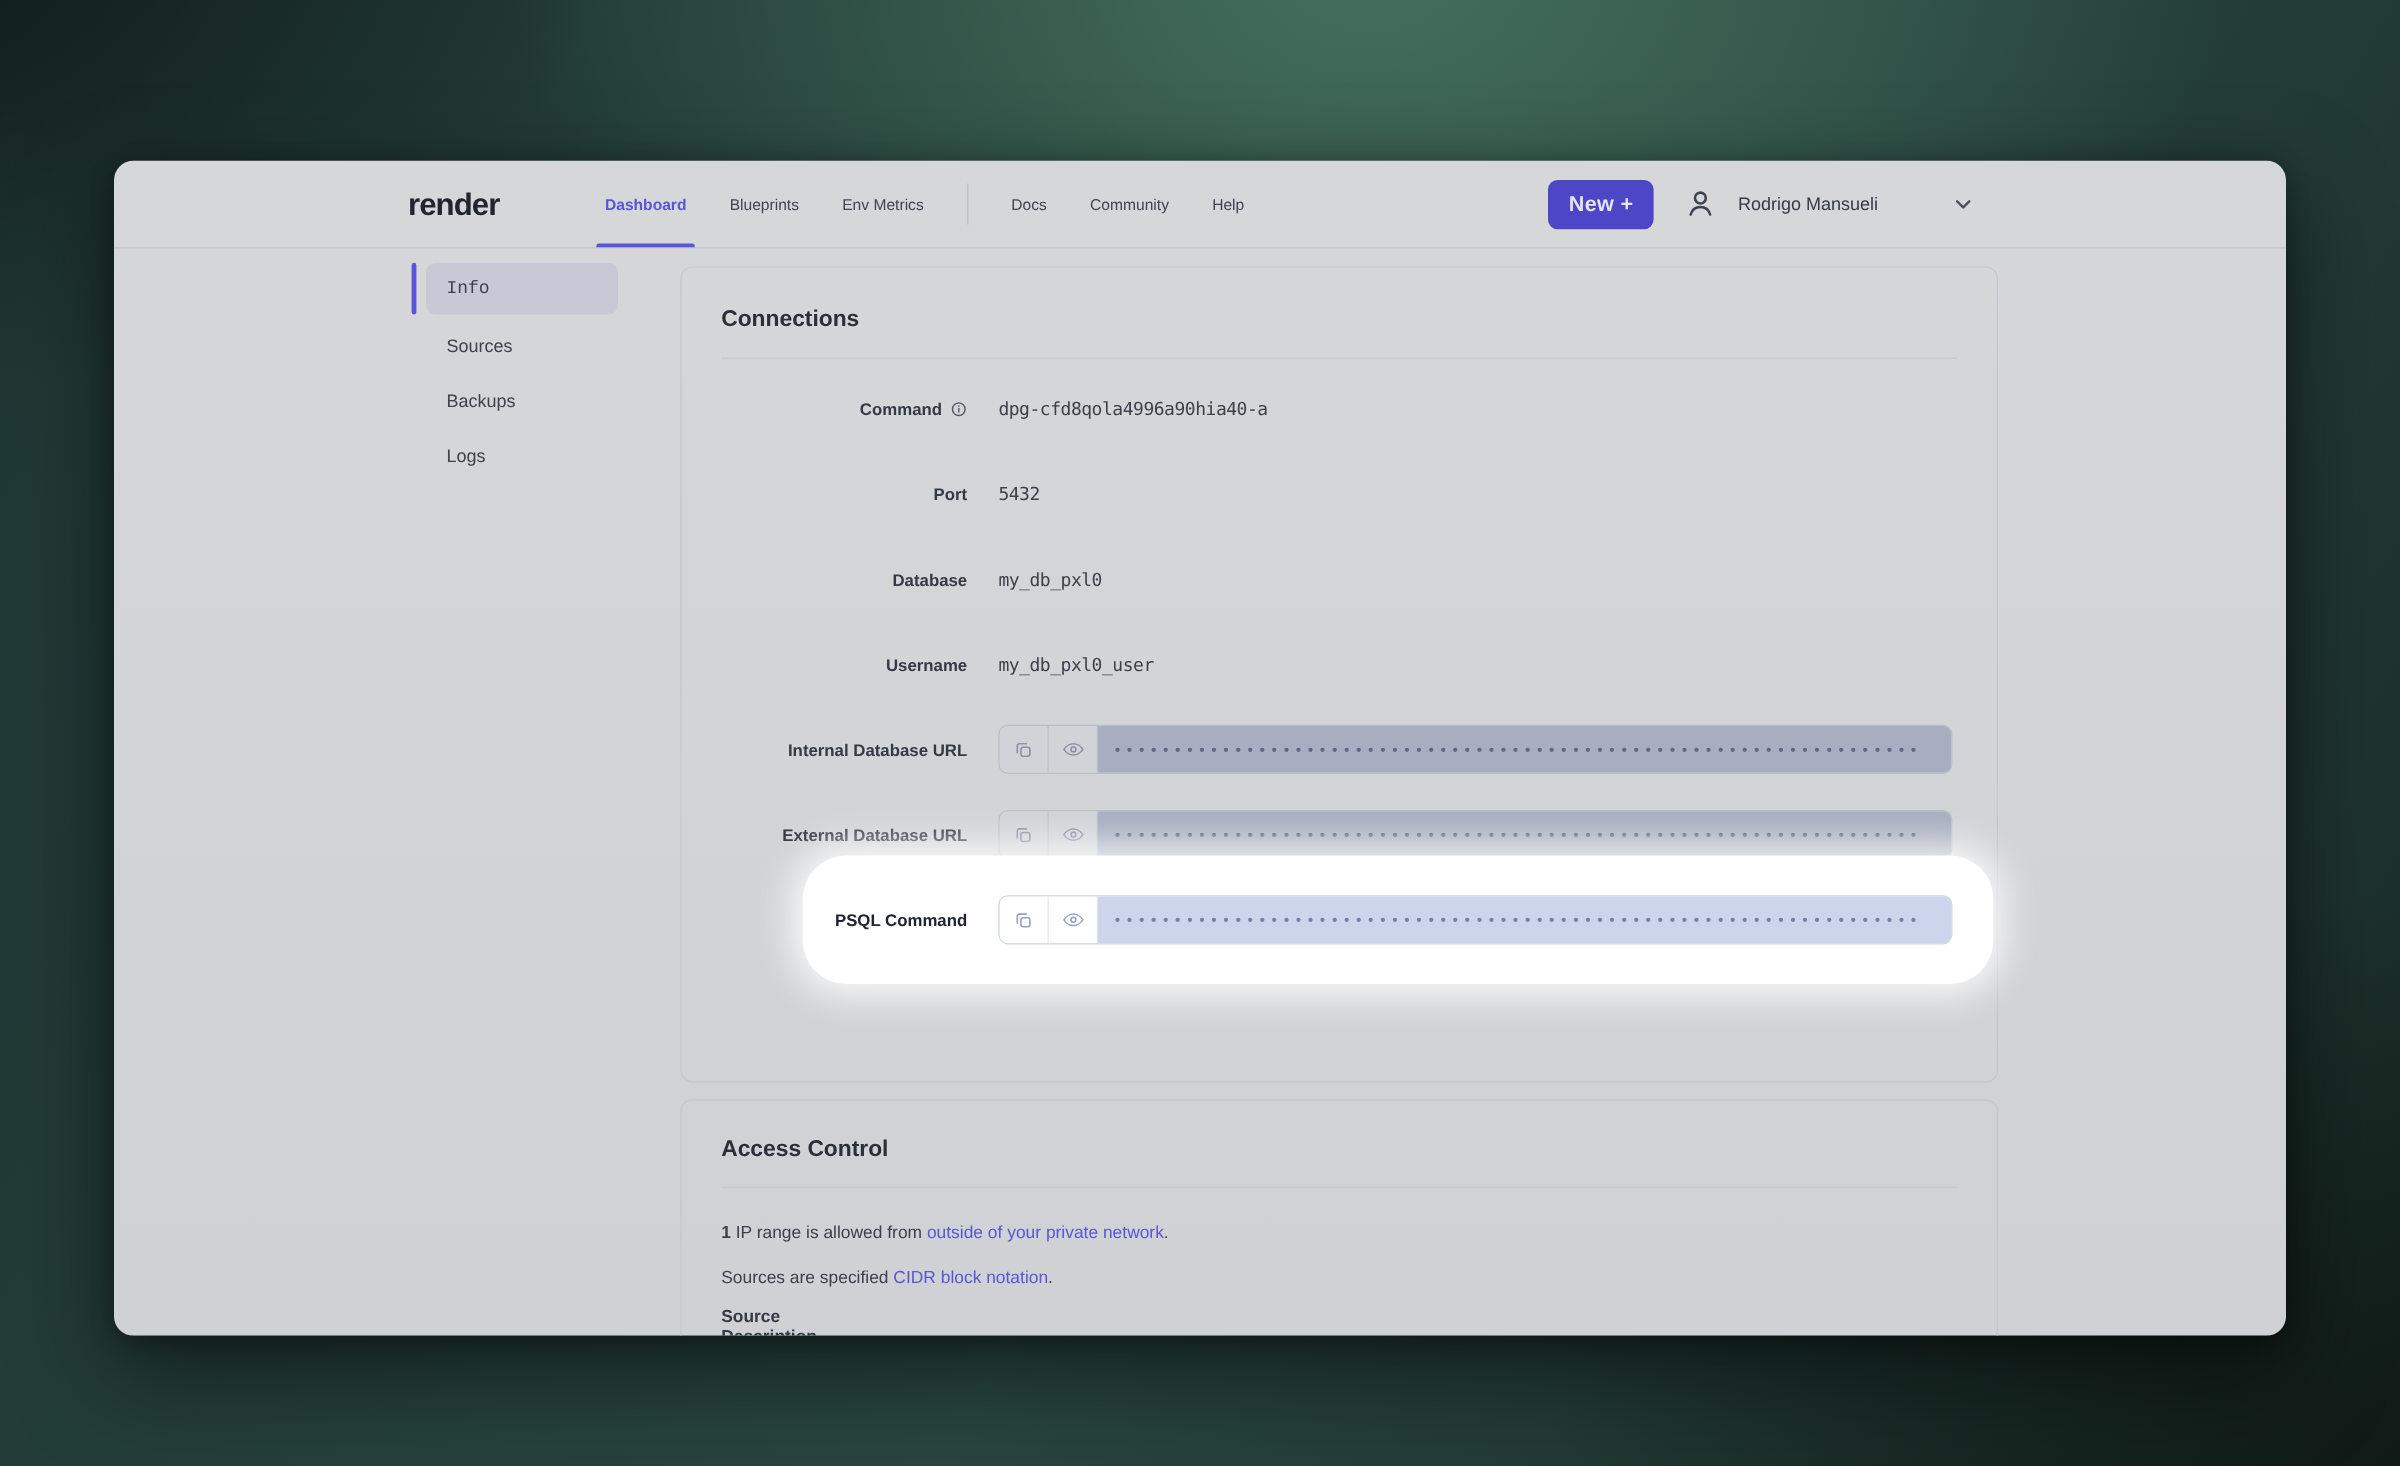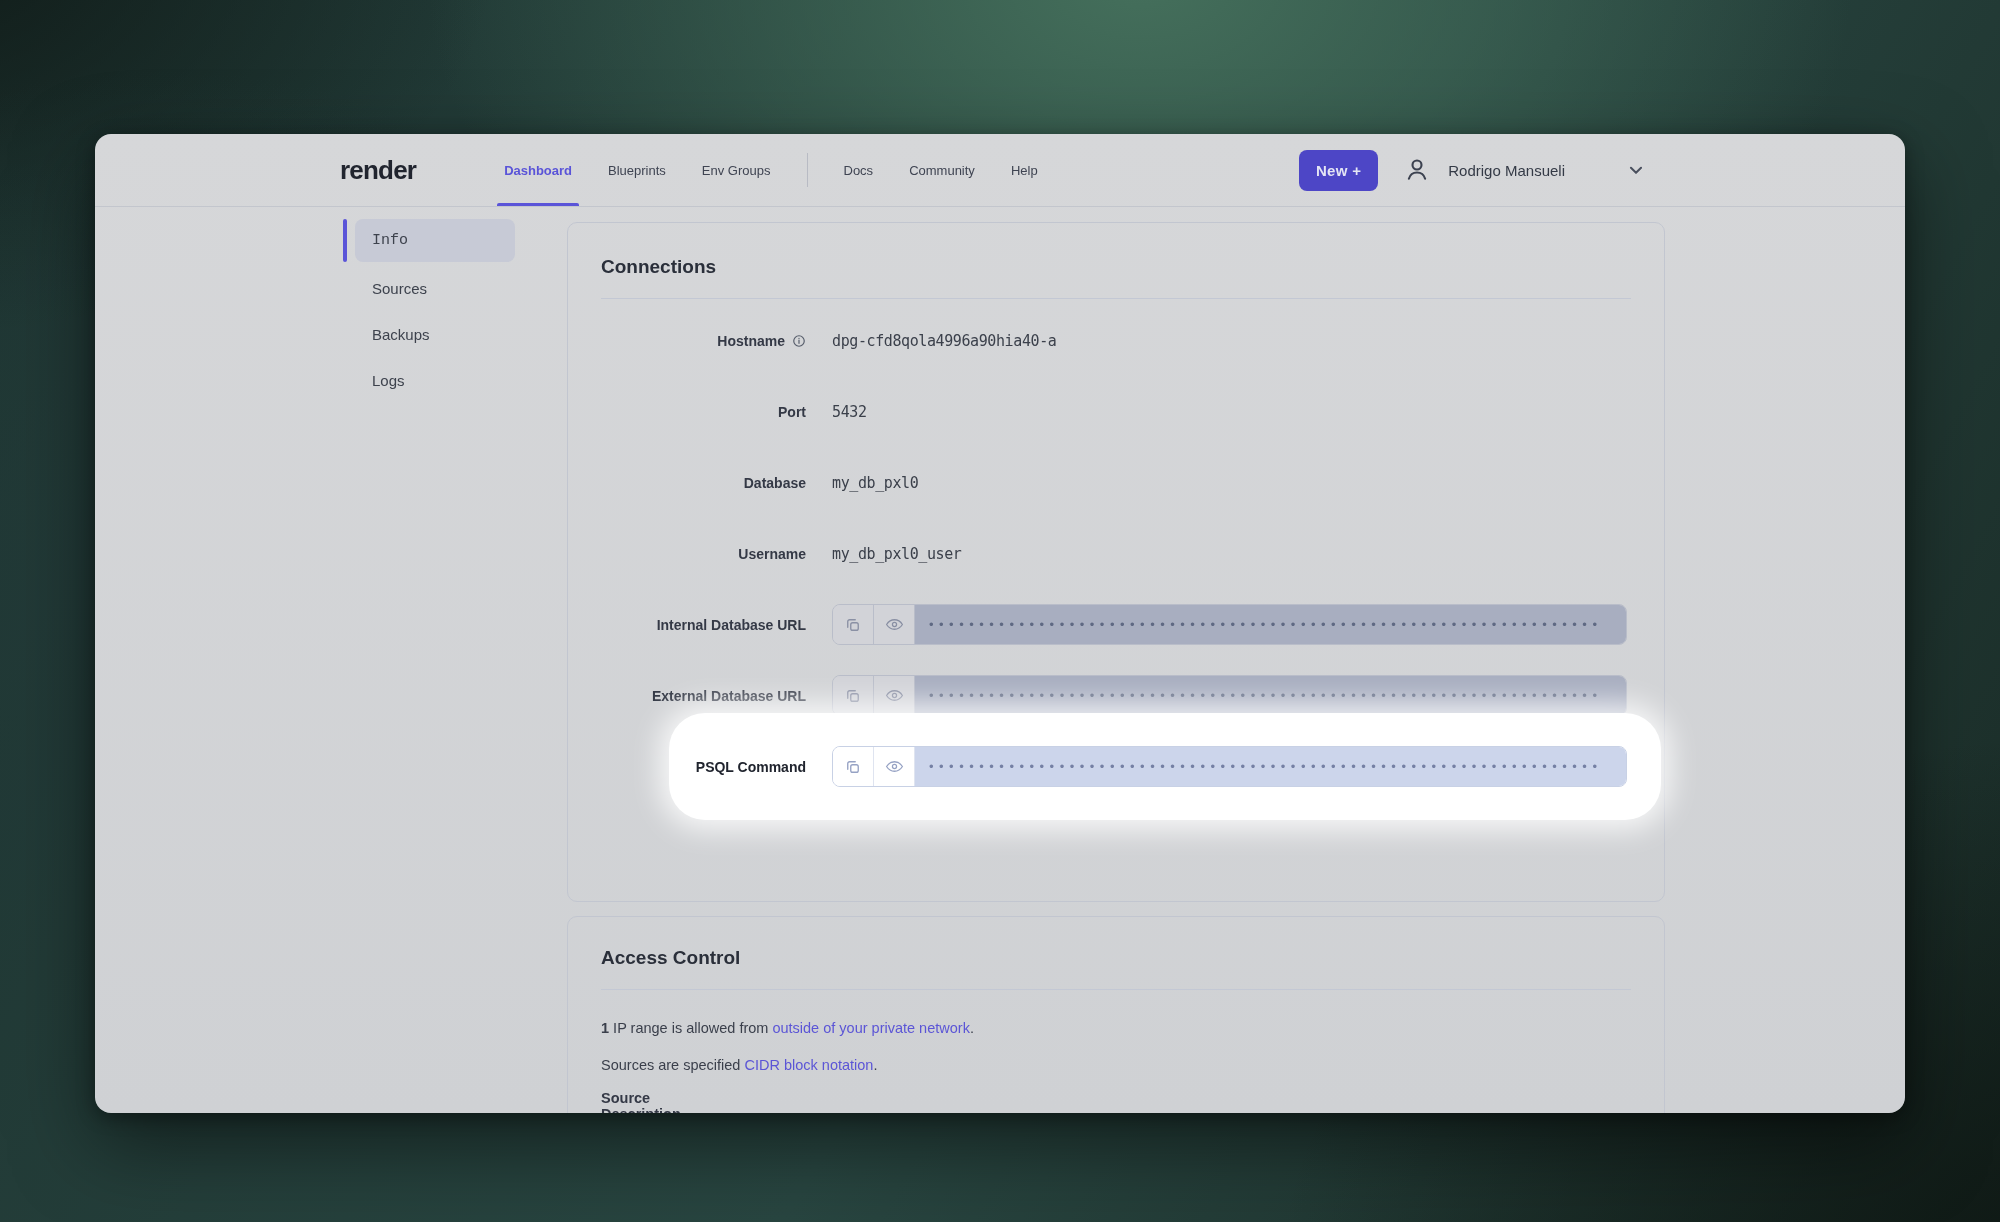--- a/index.html
+++ b/index.html
@@ -27,21 +27,21 @@
 
   
   .app-header { height:73px; display:flex; align-items:center; padding:0 260px 0 245px; border-bottom:1px solid #c3c6cd; }
   .logo { font-size:26px; font-weight:800; letter-spacing:-.8px; color:#21252f; }
   .nav { display:flex; align-items:center; gap:36px; margin-left:88px; height:100%; }
   .nav-link { font-size:13px; color:#3f4452; height:100%; display:flex; align-items:center; position:relative; cursor:pointer; white-space:nowrap; }
   .nav-link.active { color:#5a54d8; font-weight:700; }
   .nav-link.active::after { content:""; position:absolute; left:-7px; right:-7px; bottom:0; height:3px; background:#5a54d8; border-radius:2px 2px 0 0; }
   .nav-divider { width:1px; height:34px; background:#b8bbc4; }
   .spacer { flex:1; }
-  .new-btn { background:#4d46c6; color:#e4e5f4; font-size:15px; font-weight:600; border:none; border-radius:8px; padding:0 17px; height:41px; display:flex; align-items:center; cursor:pointer; letter-spacing:.3px; }
+  .new-btn { background:#4d46c6; color:#e4e5f4; font-size:18px; font-weight:600; border:none; border-radius:8px; padding:0 17px; height:41px; display:flex; align-items:center; cursor:pointer; letter-spacing:.3px; }
   .user-icon { margin-left:24px; color:#3c4250; display:flex; cursor:pointer; }
   .user-name { margin-left:16px; font-size:15px; color:#343a46; white-space:nowrap; }
   .chevron { margin-left:62px; color:#4a505e; display:flex; cursor:pointer; }
 
   
   .app-body { display:flex; padding-top:12px; }
   .sidebar { margin-left:260px; width:160px; flex-shrink:0; }
   .side-item { position:relative; height:46px; display:flex; align-items:center; padding-left:17px; font-size:15px; color:#3d424d; border-radius:8px; cursor:pointer; }
   .side-item.active { background:#c7cad6; height:43px; margin-bottom:3px;font-family:Liberation Mono, monospace; }
   .side-item.active::before { content:""; position:absolute; left:-12px; top:0; bottom:0; width:4px; border-radius:2px; background:#5a54d8; }
@@ -85,21 +85,21 @@
 <body>
 
 <div class="window">
 
   <header class="app-header">
     <div class="logo">render</div>
 
     <nav class="nav">
       <a class="nav-link active">Dashboard</a>
       <a class="nav-link">Blueprints</a>
-      <a class="nav-link">Env Groups</a>
+      <a class="nav-link">Env Metrics</a>
       <span class="nav-divider"></span>
       <a class="nav-link">Docs</a>
       <a class="nav-link">Community</a>
       <a class="nav-link">Help</a>
     </nav>
 
     <span class="spacer"></span>
 
     <button class="new-btn">New +</button>
 
@@ -129,21 +129,21 @@
     <main class="main">
 
       <section class="card card-connections">
         <h2 class="card-title">Connections</h2>
         <div class="card-divider"></div>
 
         <div class="rows">
 
           <div class="crow">
             <div class="crow-label">
-              <span>Hostname</span>
+              <span>Command</span>
               <span class="info-icon">
                 <svg width="14" height="14" viewBox="0 0 24 24" fill="none" stroke="currentColor" stroke-width="2" stroke-linecap="round">
                   <circle cx="12" cy="12" r="9"></circle>
                     <path d="M12 11v5"></path>
                     <path d="M12 7.5v.5"></path>
                 </svg>
               </span>
             </div>
             <div class="crow-value">dpg-cfd8qola4996a90hia40-a</div>
           </div>

